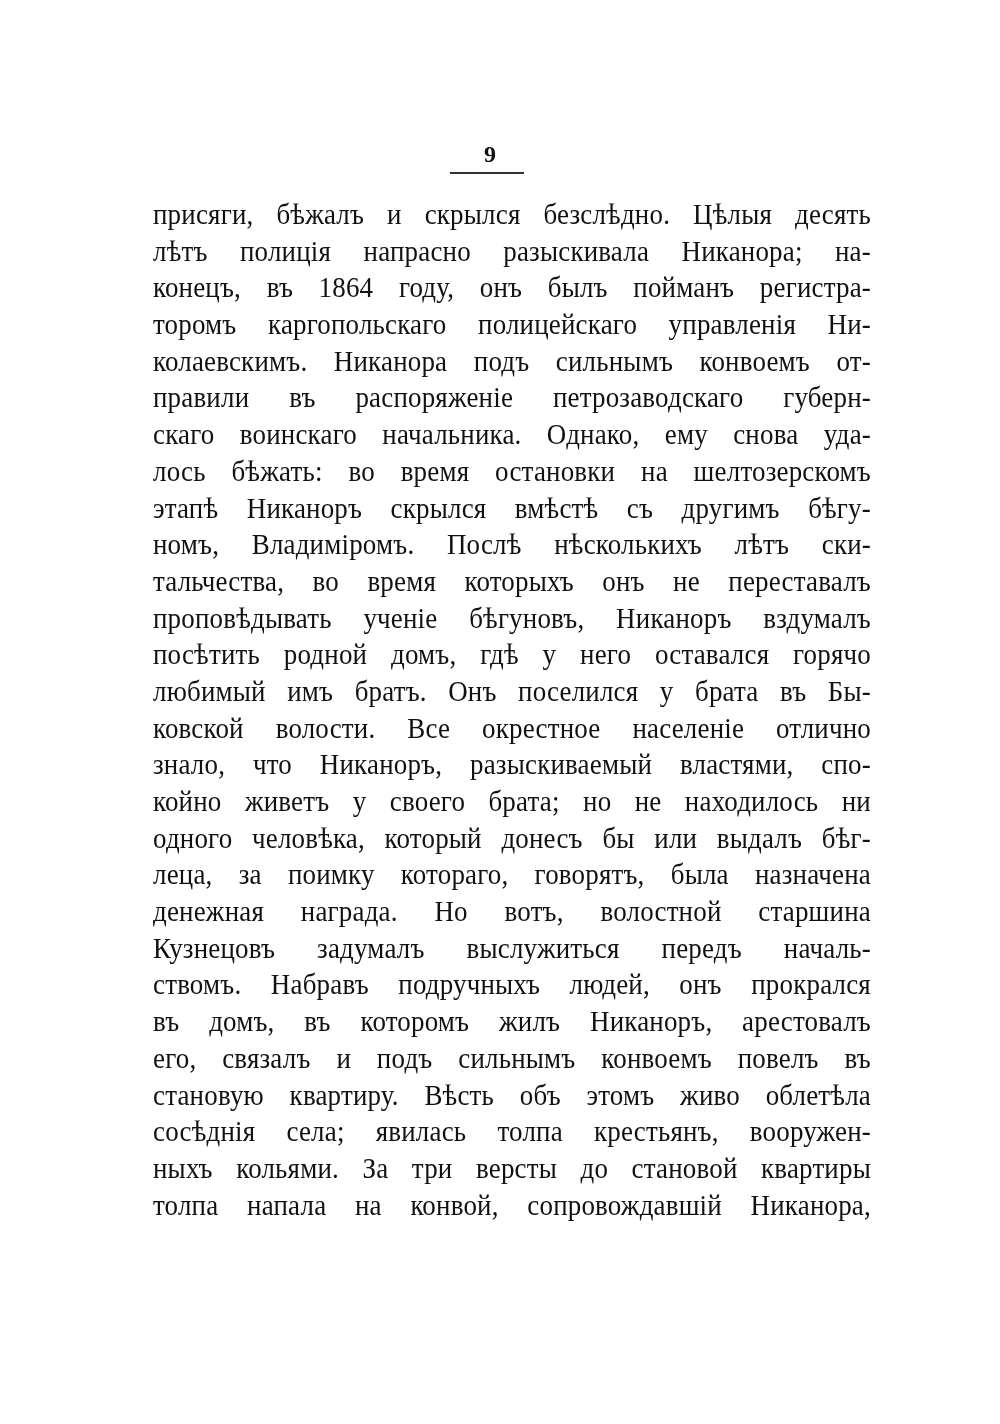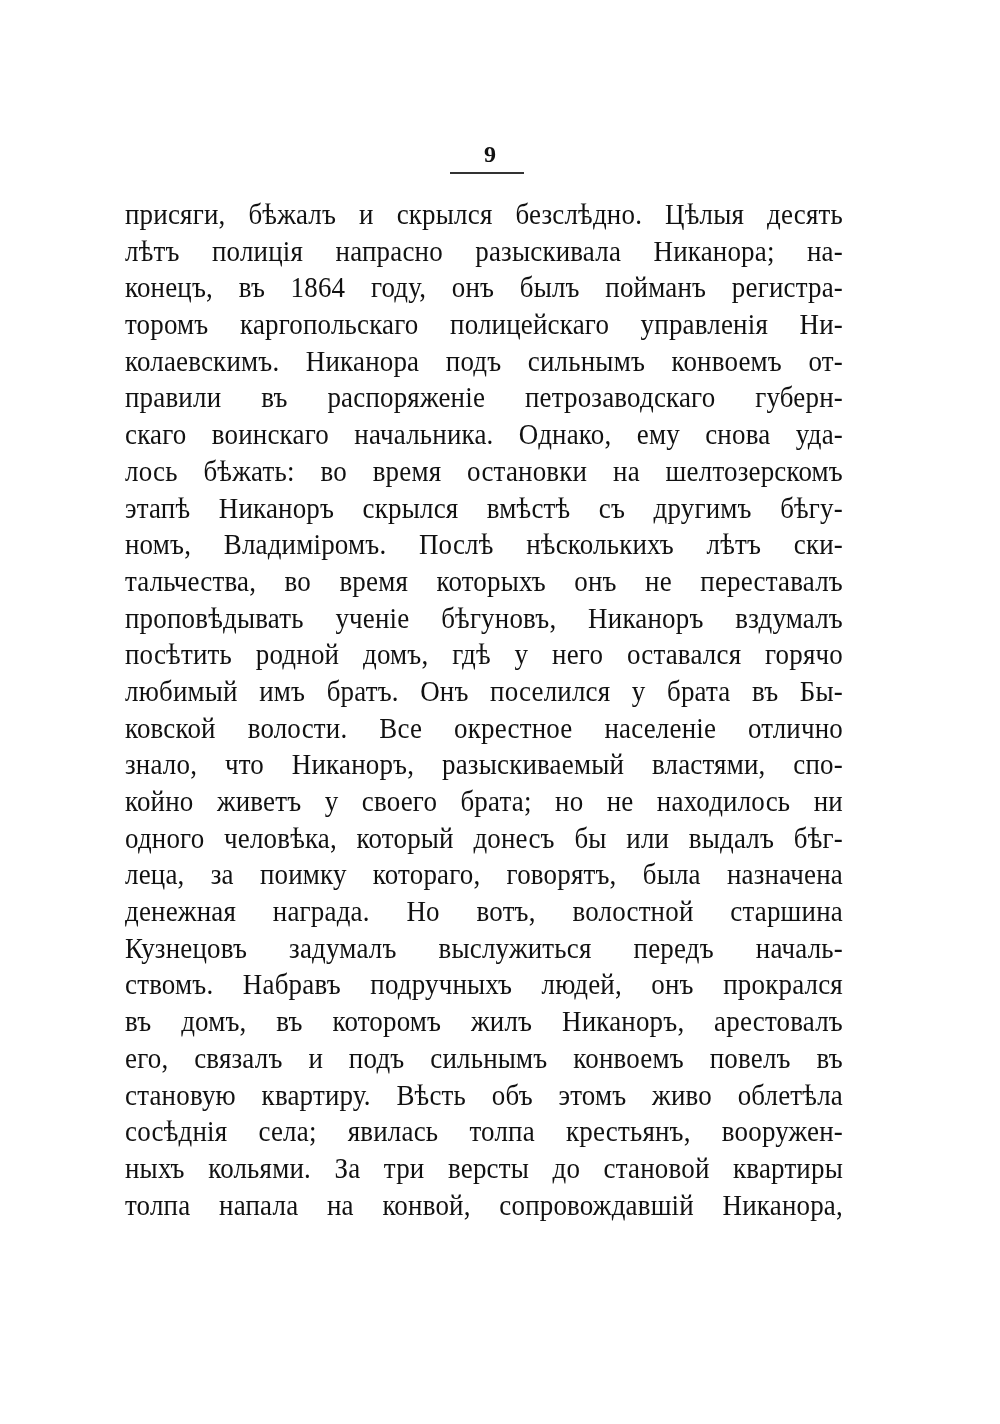--- a/index.html
+++ b/index.html
@@ -29,21 +29,21 @@
     .page-rule {
       position: absolute;
       left: 450px;
       top: 172px;
       width: 74px;
       height: 2px;
       background: #333333;
     }
     .body-text {
       position: absolute;
-      left: 125px;
+      left: 153px;
       top: 196px;
       width: 718px;
     }
     .line {
       display: block;
       height: 36.7px;
       line-height: 36.7px;
       font-family: "Liberation Serif", serif;
       font-size: 29px;
       letter-spacing: 0.2px;

